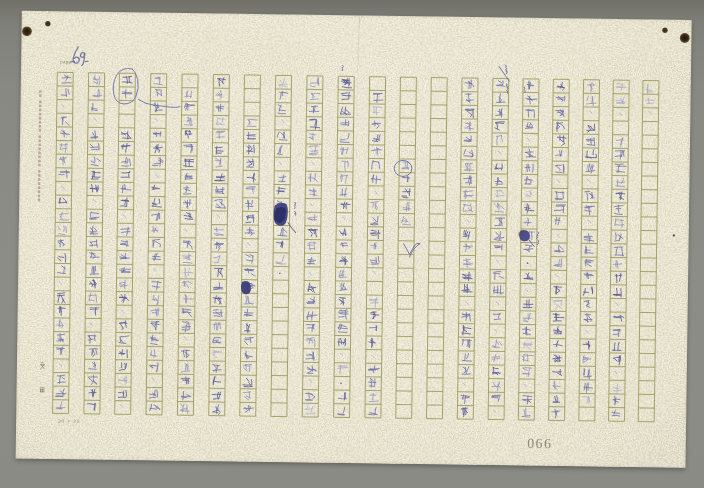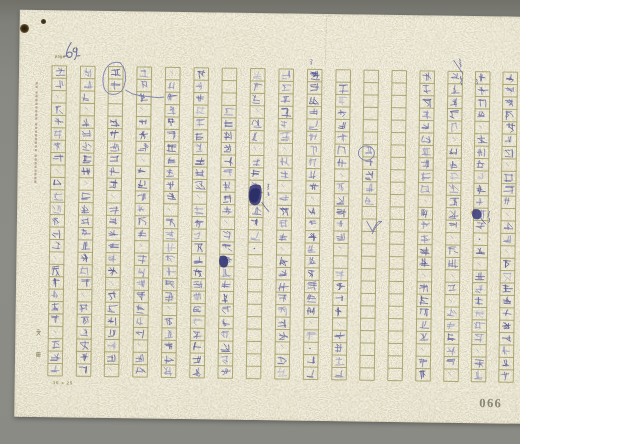--- a/index.html
+++ b/index.html
@@ -1,16 +1,16 @@
 <!DOCTYPE html>
 <html><head><meta charset="utf-8">
 <style>
 html,body{margin:0;padding:0;}
-#stage{position:relative;width:520px;height:444px;overflow:hidden;
-background:linear-gradient(180deg,#71716a 0%,#80807a 5%,#898984 18%,#8d8d88 55%,#8b8b86 100%);font-weight:bold;}
+#stage{position:relative;width:640px;height:444px;overflow:hidden;
+background:linear-gradient(180deg,#71716a 0%,#80807a 5%,#898984 18%,#8d8d88 55%,#8b8b86 100%);}
 #paper{position:absolute;left:17px;top:14px;width:609px;height:407px;
 background:
 radial-gradient(ellipse 460px 320px at 45% 42%,#ece6d1 0%,#eae4cc 60%,#e5dfc6 88%,#ded7be 100%);
 transform:rotate(0.8deg);
 box-shadow:0 2px 4px rgba(40,40,38,0.4), inset 0 0 3px rgba(110,100,70,0.3);}
 svg .i1{stroke:#4c4f8c;stroke-width:0.75}
 svg .i2{stroke:#6063a0;stroke-width:0.7}
 svg .i3{stroke:#8083b3;stroke-width:0.65}
 svg .i4{stroke:#9ea0c4;stroke-width:0.6}
 .hole{position:absolute;border-radius:50%;}

